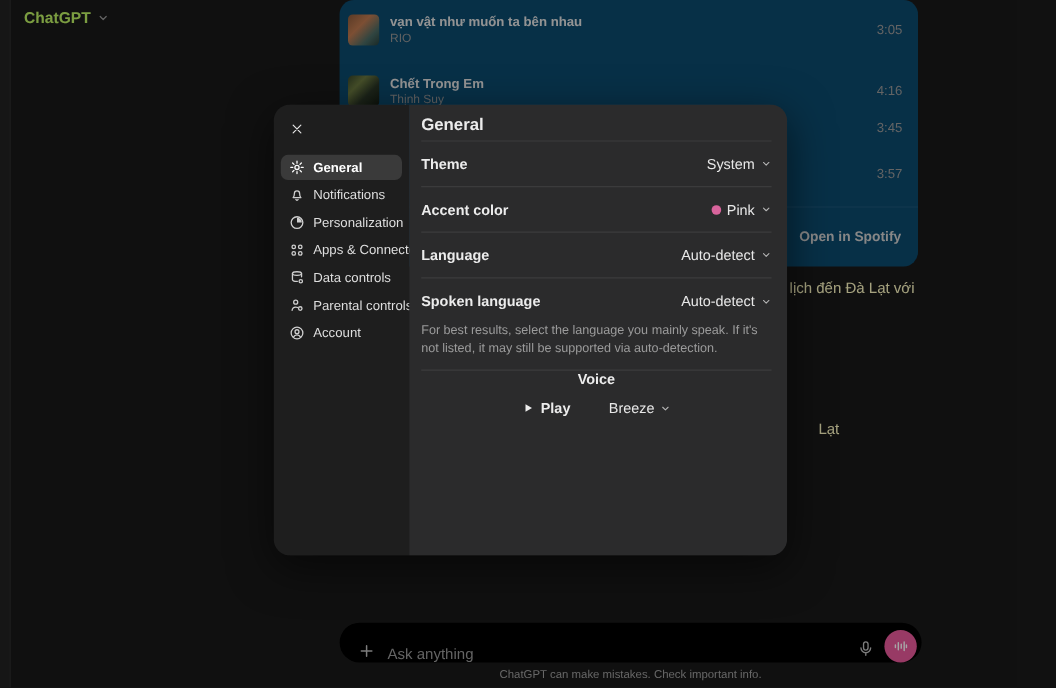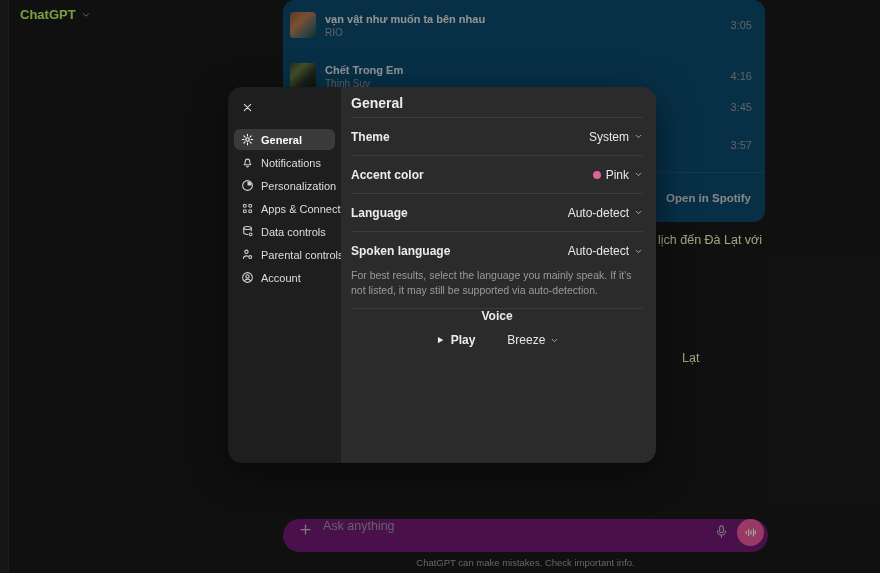--- a/index.html
+++ b/index.html
@@ -49,22 +49,22 @@
   .open-spotify { font-size: 11.5px; font-weight: 700; color: #cfcfcf; cursor: pointer; }
 
   
   .frag { position: absolute; font-size: 12.5px; color: #fef9c3; white-space: nowrap; }
   .frag-1 { left: 658px; top: 233px; }
   .frag-2 { left: 658px; top: 351px; margin-left: 24px; }
 
   
   .composer {
     position: absolute; left: 283px; top: 519px; width: 485px; height: 33px;
-    background: #701a75; border-radius: 17px;
-    display: flex; align-items: flex-start; padding: 0 4px 0 12px;
+    background: #000000; border-radius: 17px;
+    display: flex; align-items: flex-end; padding: 0 4px 0 12px;
   }
   .plus-btn { width: 20px; height: 20px; display: flex; align-items: center; justify-content: center; color: #c0c0c0; cursor: pointer; }
   .composer-input { margin-left: 8px; font-size: 12.5px; color: #9a9a9a; flex: 1; cursor: text; }
   .mic-btn { width: 24px; height: 24px; display: flex; align-items: center; justify-content: center; color: #c0c0c0; cursor: pointer; margin-right: 4px; }
   .voice-btn {
     width: 27px; height: 27px; border-radius: 50%; border: none;
     display: flex; align-items: center; justify-content: center; color: #fff; cursor: pointer;
   }
   .disclaimer {
     position: absolute; left: 283px; top: 557px; width: 485px;

